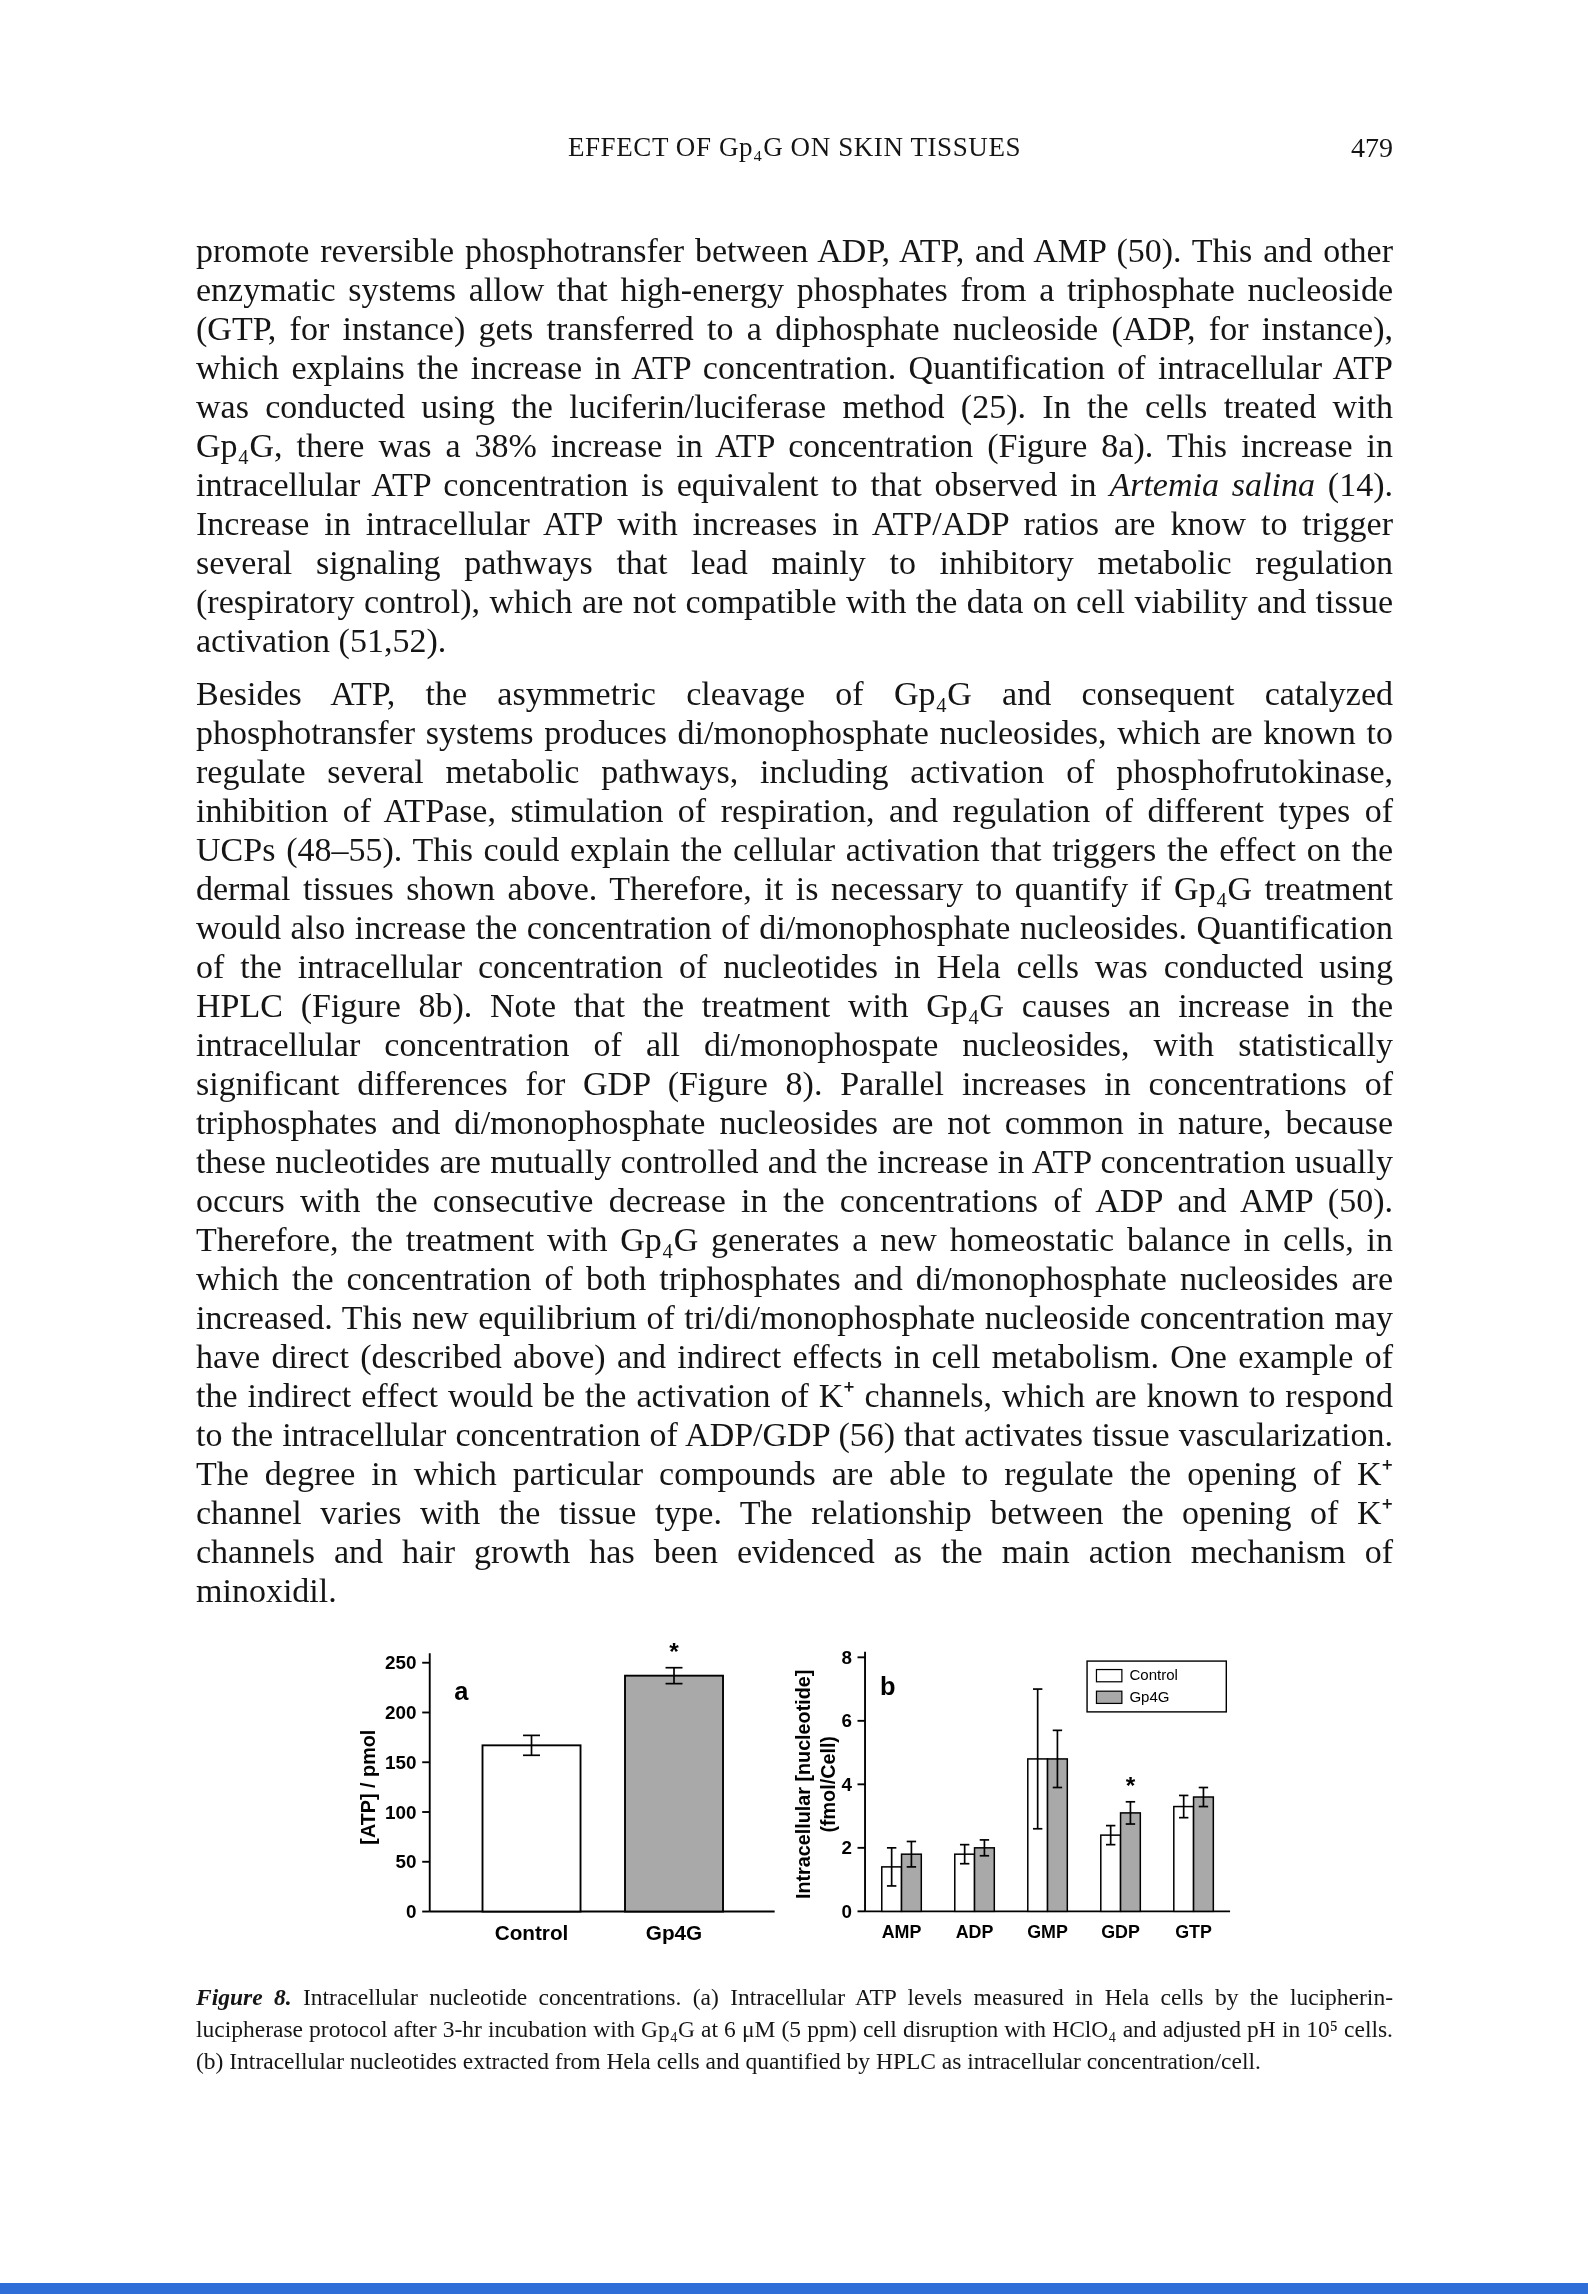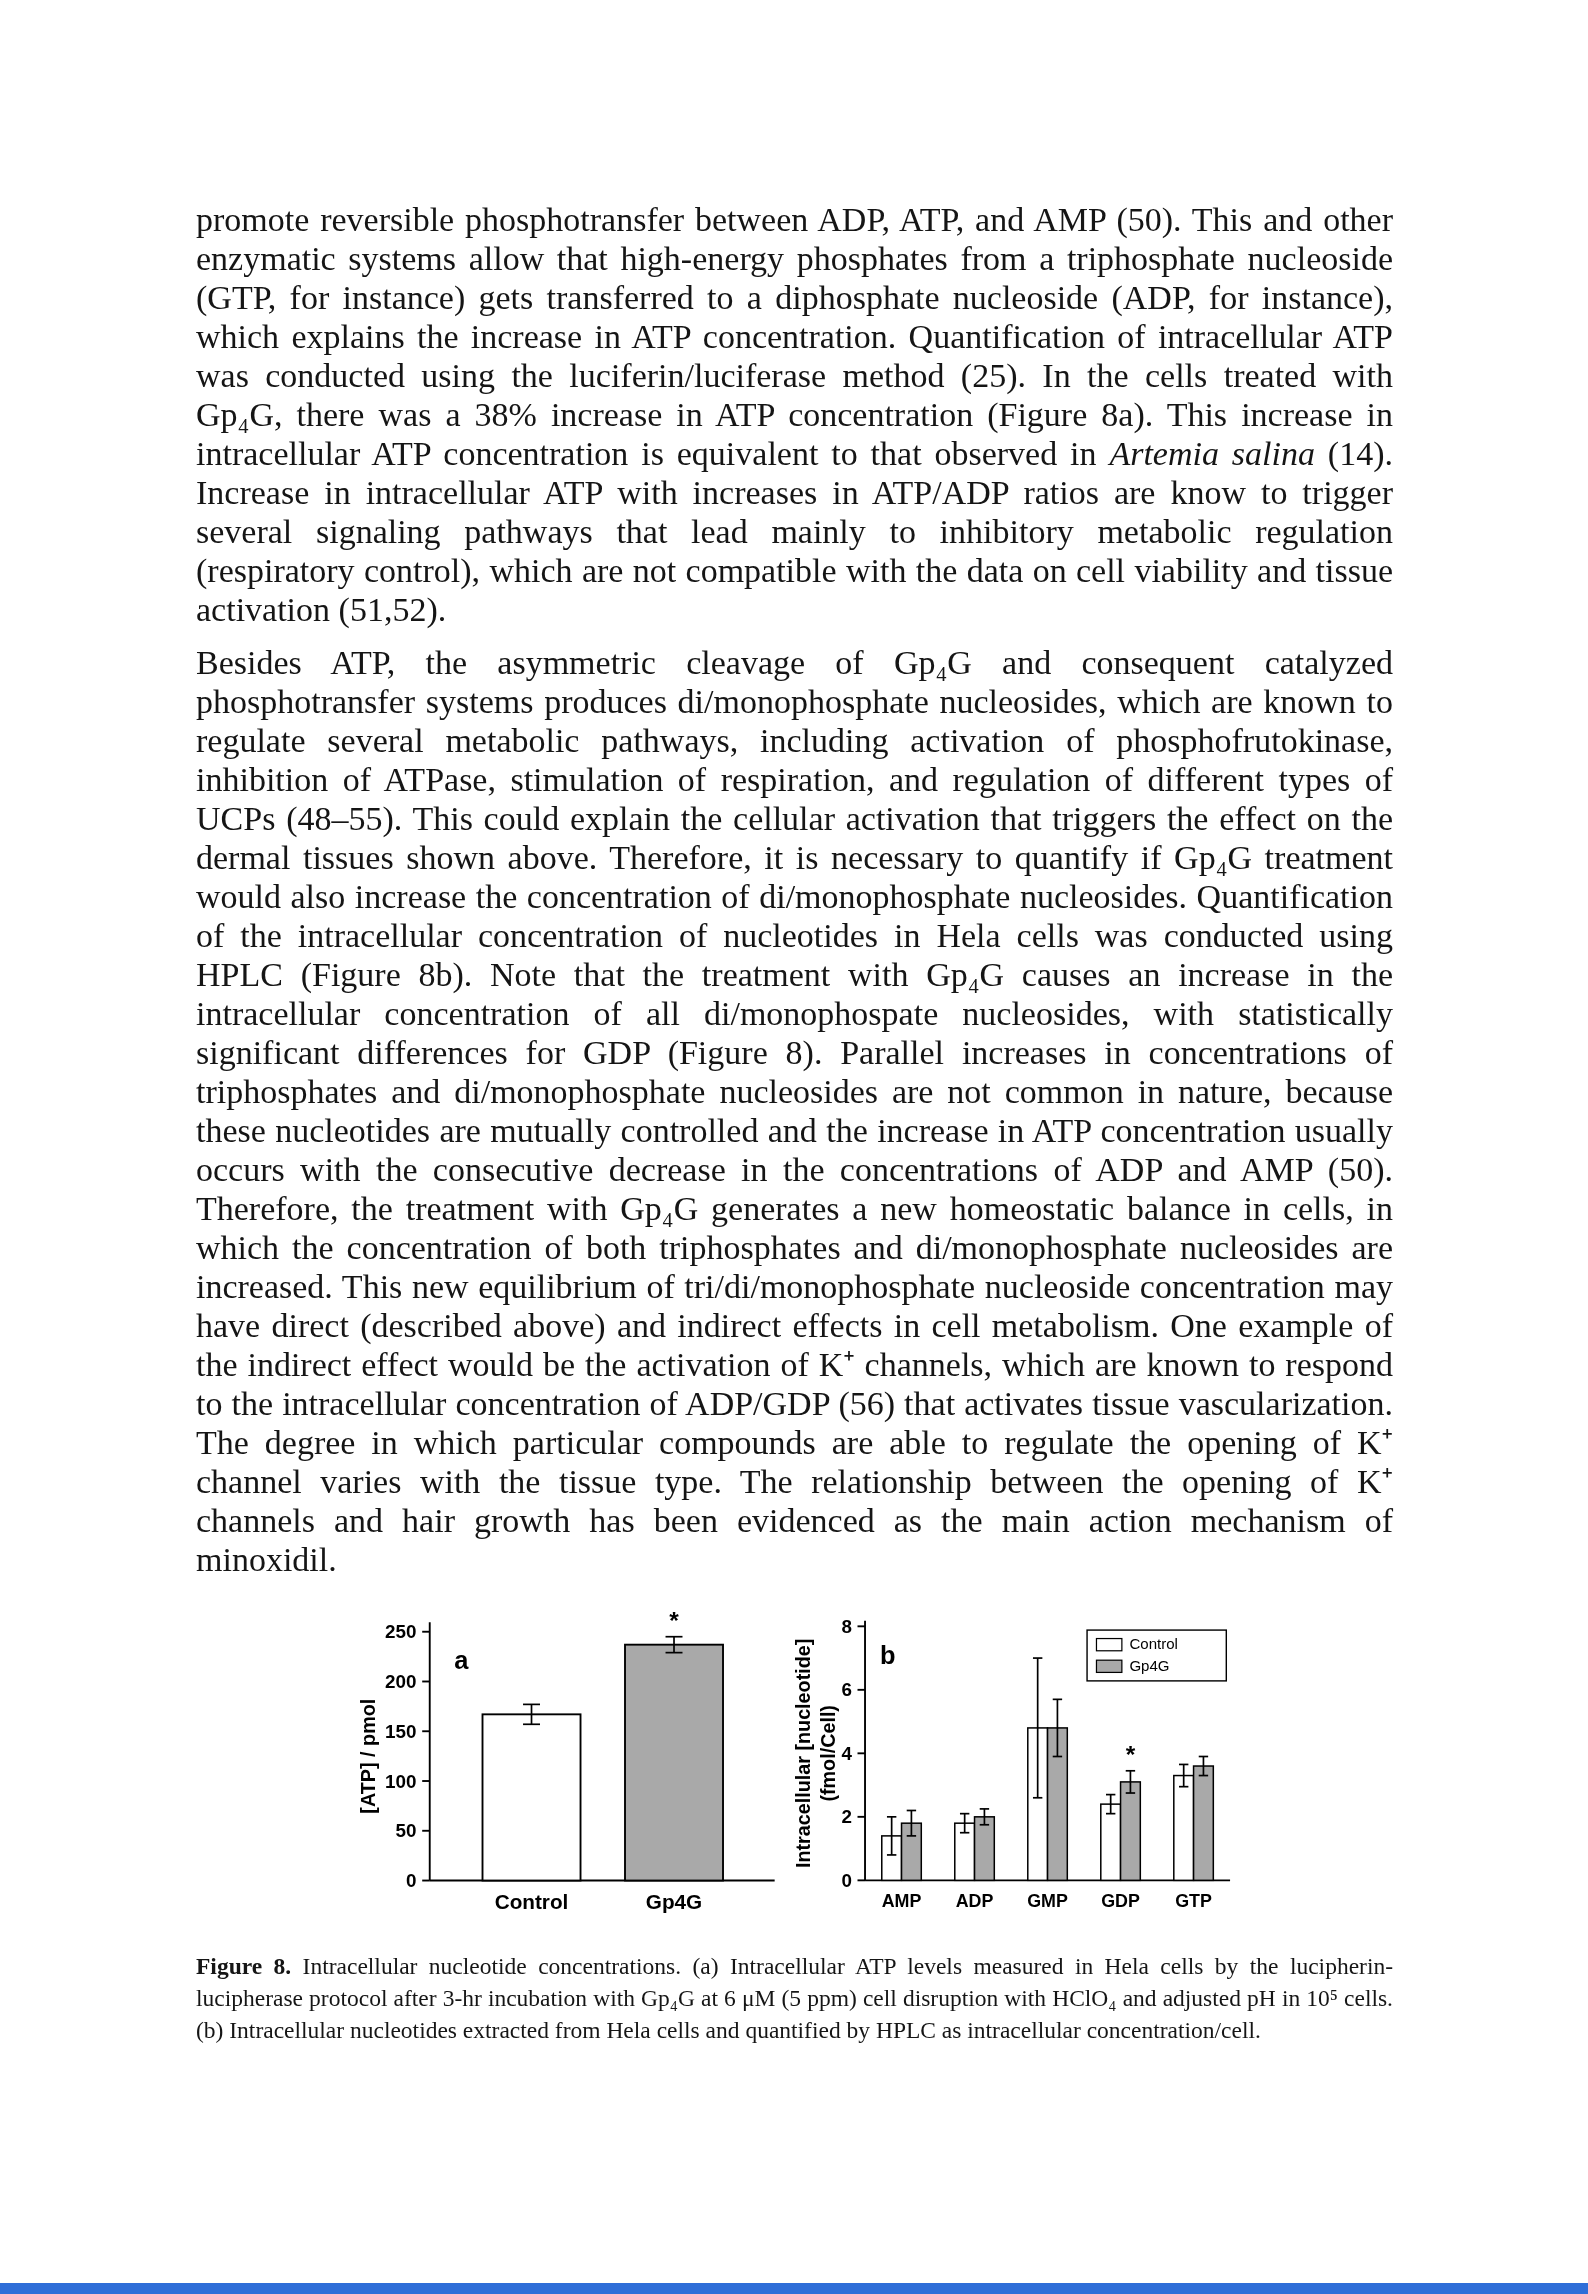--- a/index.html
+++ b/index.html
@@ -10,36 +10,40 @@
   .page{padding:132px 196px 0 196px;}
   .running-head{position:relative;text-align:center;font-size:27px;letter-spacing:0.6px;}
   .running-head .title{display:inline-block;}
   .page-number{position:absolute;right:0;top:0;font-size:28px;letter-spacing:0;}
   .article-body{margin-top:68px;font-size:34px;line-height:39px;text-align:justify;}
   .article-body p{margin:0 0 14px 0;}
   .article-body em{font-style:italic;}
   figure.figure{margin:32px 0 0 0;padding:0;}
   .charts{display:flex;justify-content:center;align-items:flex-start;gap:0;}
   .caption{margin-top:28px;font-size:23.5px;line-height:32px;text-align:justify;}
-  .caption .bold-seg{font-weight:bold;}
+  .caption .bold-seg{font-weight:bold;font-style:italic;}
   svg{display:block;}
   svg .tick{font:bold 20px "Liberation Sans",sans-serif;fill:#000;}
   svg .cat{font:bold 22px "Liberation Sans",sans-serif;fill:#000;}
   svg .cat-sm{font:bold 19px "Liberation Sans",sans-serif;fill:#000;}
   svg .axis-label{font:bold 21px "Liberation Sans",sans-serif;fill:#000;}
   svg .panel{font:bold 27px "Liberation Sans",sans-serif;fill:#000;}
   svg .star{font:bold 26px "Liberation Sans",sans-serif;fill:#000;}
   svg .legend-label{font:16px "Liberation Sans",sans-serif;fill:#000;}
   .bottom-bar{position:absolute;left:0;bottom:0;width:100%;height:12.2px;}
 </style>
 </head>
 <body>
 
 <div class="page">
 
+  <div class="running-head">
+    <span class="title">EFFECT OF Gp₄G ON SKIN TISSUES</span>
+    <span class="page-number">479</span>
+  </div>
 
   <div class="article-body">
       <p><span>promote reversible phosphotransfer between ADP, ATP, and AMP (50). This and other enzymatic systems allow that high-energy phosphates from a triphosphate nucleoside (GTP, for instance) gets transferred to a diphosphate nucleoside (ADP, for instance), which explains the increase in ATP concentration. Quantification of intracellular ATP was conducted using the luciferin/luciferase method (25). In the cells treated with Gp₄G, there was a 38% increase in ATP concentration (Figure 8a). This increase in intracellular ATP concentration is equivalent to that observed in </span><em>Artemia salina</em><span> (14). Increase in intracellular ATP with increases in ATP/ADP ratios are know to trigger several signaling pathways that lead mainly to inhibitory metabolic regulation (respiratory control), which are not compatible with the data on cell viability and tissue activation (51,52).</span></p>
       <p><span>Besides ATP, the asymmetric cleavage of Gp₄G and consequent catalyzed phosphotransfer systems produces di/monophosphate nucleosides, which are known to regulate several metabolic pathways, including activation of phosphofrutokinase, inhibition of ATPase, stimulation of respiration, and regulation of different types of UCPs (48–55). This could explain the cellular activation that triggers the effect on the dermal tissues shown above. Therefore, it is necessary to quantify if Gp₄G treatment would also increase the concentration of di/monophosphate nucleosides. Quantification of the intracellular concentration of nucleotides in Hela cells was conducted using HPLC (Figure 8b). Note that the treatment with Gp₄G causes an increase in the intracellular concentration of all di/monophospate nucleosides, with statistically significant differences for GDP (Figure 8). Parallel increases in concentrations of triphosphates and di/monophosphate nucleosides are not common in nature, because these nucleotides are mutually controlled and the increase in ATP concentration usually occurs with the consecutive decrease in the concentrations of ADP and AMP (50). Therefore, the treatment with Gp₄G generates a new homeostatic balance in cells, in which the concentration of both triphosphates and di/monophosphate nucleosides are increased. This new equilibrium of tri/di/monophosphate nucleoside concentration may have direct (described above) and indirect effects in cell metabolism. One example of the indirect effect would be the activation of K⁺ channels, which are known to respond to the intracellular concentration of ADP/GDP (56) that activates tissue vascularization. The degree in which particular compounds are able to regulate the opening of K⁺ channel varies with the tissue type. The relationship between the opening of K⁺ channels and hair growth has been evidenced as the main action mechanism of minoxidil.</span></p>
     </div>
 
   <figure class="figure">
     <div class="charts">
       <svg width="443" height="311" viewBox="0 0 470 330" aria-label="bar chart a">
           <line x1="92" y1="12" x2="92" y2="286" stroke="#000" stroke-width="2"></line>

